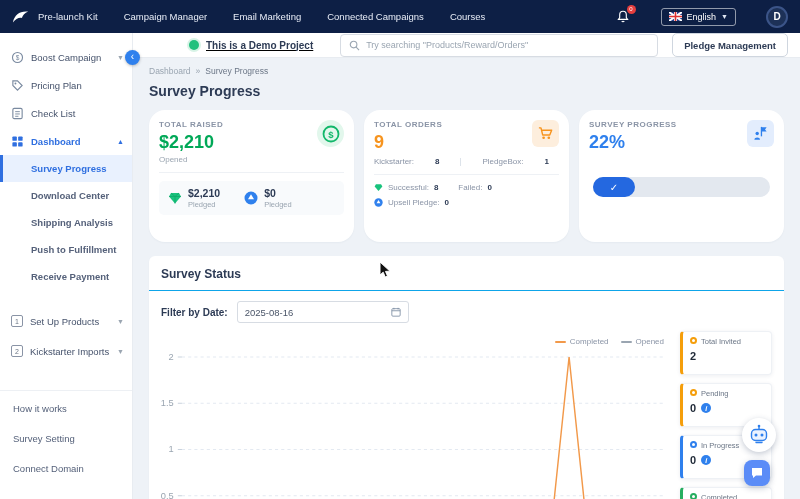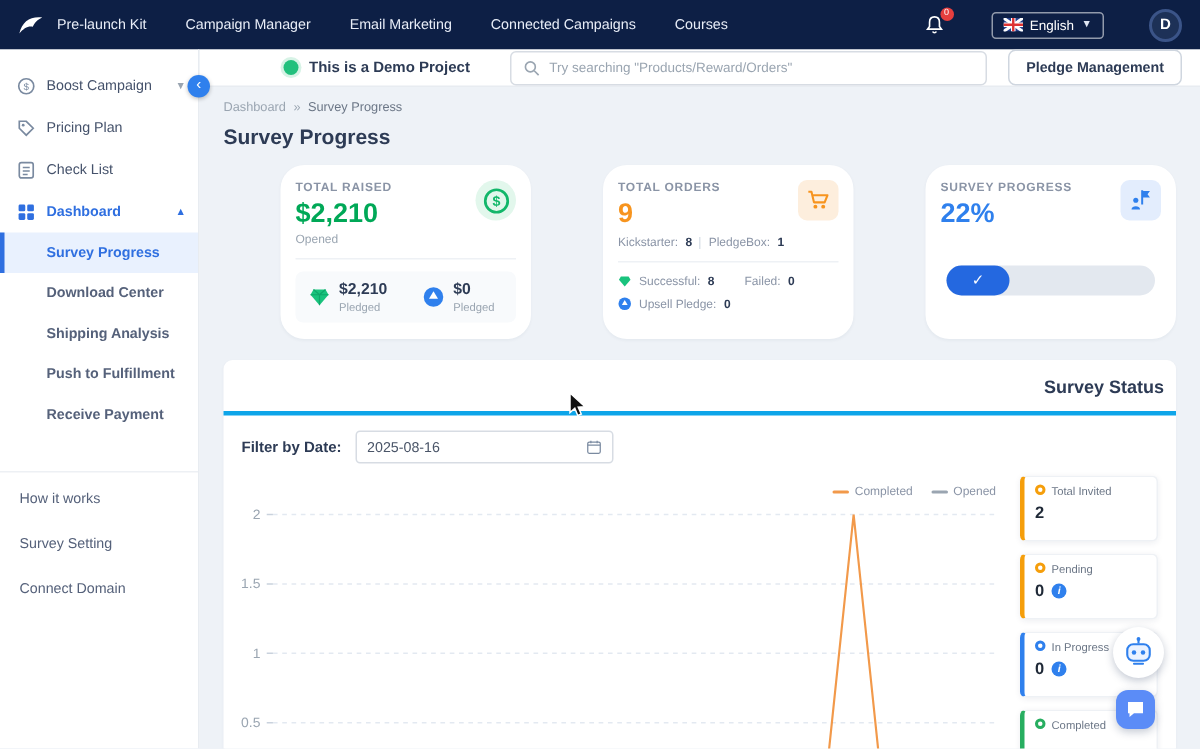--- a/index.html
+++ b/index.html
@@ -33,65 +33,65 @@
   .sb-sub { height:27px; display:flex; align-items:center; padding-left:31px; font-size:9.5px; color:#55617a; cursor:pointer;font-weight:bold; }
   .sb-sub.active { background:#e9f1fe; color:#2f6fe0; font-weight:bold; border-left:3px solid #2f6fe0; padding-left:28px; }
   .sb-group { margin-top:16px; }
   .badge-box { width:12px; height:12px; border:1px solid #8a94a6; border-radius:2px; font-size:7px; color:#6b7686; display:flex; align-items:center; justify-content:center; flex:0 0 auto; }
   .sb-divider { height:1px; background:#edf0f4; margin:24px 0 2px 0; }
   .sb-footer-item { height:30px; display:flex; align-items:center; padding-left:13px; font-size:9.5px; color:#55617a; cursor:pointer; }
   .collapse-btn { position:absolute; top:17px; right:-8px; width:15px; height:15px; border-radius:50%; background:#2f80ed; color:#fff; font-size:10px; line-height:13px; text-align:center; cursor:pointer; box-shadow:0 1px 3px rgba(0,0,0,.25); z-index:5; }
 
   
   .secondary-bar { height:38px; background:#fff; border-bottom:1px solid #e8ecf1; display:flex; align-items:center; padding:0 12px; }
-  .demo-group { display:flex; align-items:center; gap:7px; margin-left:44px; }
+  .demo-group { display:flex; align-items:center; gap:7px; margin-left:44px;text-decoration:underline; }
   .demo-dot { width:10px; height:10px; border-radius:50%; background:#22c07d; box-shadow:0 0 0 2px #d7f3e6; }
   .demo-label { font-size:10px; font-weight:bold; color:#2d3b55; white-space:nowrap; }
   .search-box { margin-left:auto; width:318px; height:23px; border:1px solid #d7dce3; border-radius:4px; display:flex; align-items:center; padding:0 8px; gap:6px; background:#fff; }
   .search-box input { border:none; outline:none; flex:1; font-size:9px; color:#4a5568; font-family:"Liberation Sans", sans-serif; }
   .search-box input::placeholder { color:#9aa5b1; }
   .pm-btn { margin-left:14px; height:24px; padding:0 11px; background:#fff; border:1px solid #cfd6df; border-radius:5px; font-size:9.5px; font-weight:bold; color:#2d3b55; display:flex; align-items:center; cursor:pointer; white-space:nowrap; }
 
   
   .content { padding:8px 16px 0 16px; }
   .breadcrumb { font-size:8.5px; color:#9aa5b1; display:flex; gap:5px; align-items:center; }
   .breadcrumb .current { color:#6b7686; }
   .page-title { margin-top:7px; font-size:14px; font-weight:bold; color:#2d3b55; }
 
   .cards-row { display:flex; gap:10px; margin-top:11px; }
-  .card { flex:1 1 0; background:#fff; border-radius:16px; padding:10px; height:116px; position:relative; box-shadow:0 1px 2px rgba(20,40,80,.04);margin-left:38px; }
+  .card { flex:1 1 0; background:#fff; border-radius:16px; padding:10px; height:132px; position:relative; box-shadow:0 1px 2px rgba(20,40,80,.04); }
   .card-label { font-size:8px; letter-spacing:.5px; color:#8a94a6; font-weight:bold; }
   .card-value { font-size:18px; font-weight:bold; margin-top:3px; }
   .val-green { color:#00a857; }
   .val-orange { color:#f7941e; }
   .val-blue { color:#2f80ed; }
   .card-sub { font-size:8px; color:#9aa5b1; margin-top:2px; }
   .card-icon { position:absolute; top:10px; right:10px; width:27px; height:27px; border-radius:50%; display:flex; align-items:center; justify-content:center; }
   .card-icon.sq { border-radius:6px; }
   .ic-green-bg { background:#e2f7ec; }
   .ic-orange-bg { background:#fdeedd; }
   .ic-blue-bg { background:#e3edfd; }
   .card-divider { height:1px; background:#eef1f5; margin:8px 0; }
   .pledged-panel { background:#f8fafc; border-radius:5px; padding:6px 9px; display:flex; gap:24px; }
   .pledged-item { display:flex; align-items:center; gap:6px; }
   .pledged-val { font-size:10.5px; font-weight:bold; color:#2d3b55; }
   .pledged-cap { font-size:7.5px; color:#9aa5b1; margin-top:1px; }
-  .ks-pb-row { font-size:8px; color:#8a94a6; margin-top:4px; display:flex; align-items:center; gap:5px; }
+  .ks-pb-row { font-size:8px; color:#8a94a6; margin-top:4px; display:flex; align-items:center; gap:21px; }
   .ks-pb-row b { color:#2d3b55; }
   .pipe { width:1px; height:8px; background:#dde3ea; }
   .orders-line { font-size:8px; color:#8a94a6; display:flex; align-items:center; gap:5px; margin-top:4px; }
   .orders-line b { color:#2d3b55; }
   .mini-ic { width:9px; height:9px; display:inline-flex; }
   .toggle-row { margin-top:24px; padding:0 4px; }
   .toggle-track { width:100%; height:20px; border-radius:10px; background:#e3e8ef; position:relative; cursor:pointer; }
   .toggle-knob { position:absolute; left:0; top:0; width:42px; height:20px; border-radius:10px; background:#2468e0; color:#fff; font-size:10px; display:flex; align-items:center; justify-content:center; }
 
   
   .survey-card { margin-top:14px; background:#fff; border-radius:6px 6px 0 0; box-shadow:0 1px 2px rgba(20,40,80,.04); height:300px; }
-  .survey-head { padding:11px 8px 9px 12px; border-bottom:3px solid #0ea5e9; font-size:12px; font-weight:bold; color:#2d3b55;text-align:right; }
+  .survey-head { padding:11px 20px 9px 12px; border-bottom:1px solid #0ea5e9; font-size:12px; font-weight:bold; color:#2d3b55; }
   .filter-row { display:flex; align-items:center; gap:9px; padding:10px 12px 2px 12px; }
   .filter-label { font-size:10px; font-weight:bold; color:#2d3b55; }
   .date-input { width:172px; height:22px; border:1px solid #d7dce3; border-radius:3px; display:flex; align-items:center; padding:0 7px; gap:6px; }
   .date-input input { border:none; outline:none; flex:1; font-size:9.5px; color:#4a5568; font-family:"Liberation Sans", sans-serif; }
   .chart-zone { display:flex; padding:2px 12px 0 4px; gap:10px; }
   .chart-wrap { flex:1; position:relative; height:220px; min-width:0; }
   .legend { position:absolute; top:10px; right:6px; display:flex; gap:12px; align-items:center; z-index:2; }
   .legend-item { display:flex; align-items:center; gap:4px; font-size:8px; color:#8a94a6; }
   .legend-swatch { width:11px; height:2px; border-radius:1px; }
   .gridline { stroke:#e3e9f1; stroke-dasharray:3 3; stroke-width:1; }
@@ -194,20 +194,32 @@
       <span class="sb-lbl">Dashboard</span>
       <span class="chev">▲</span>
     </div>
 
     <div class="sb-sub active">Survey Progress</div>
     <div class="sb-sub">Download Center</div>
     <div class="sb-sub">Shipping Analysis</div>
     <div class="sb-sub">Push to Fulfillment</div>
     <div class="sb-sub">Receive Payment</div>
 
+    <div class="sb-group">
+      <div class="sb-item" style="height:30px">
+        <span class="badge-box">1</span>
+        <span class="sb-lbl">Set Up Products</span>
+        <span class="chev">▼</span>
+      </div>
+      <div class="sb-item" style="height:30px">
+        <span class="badge-box">2</span>
+        <span class="sb-lbl">Kickstarter Imports</span>
+        <span class="chev">▼</span>
+      </div>
+    </div>
 
     <div class="sb-divider"></div>
     <div class="sb-footer-item">How it works</div>
     <div class="sb-footer-item">Survey Setting</div>
     <div class="sb-footer-item">Connect Domain</div>
   </aside>
 
   <div class="main">
     <div class="secondary-bar">
       <div class="demo-group">

